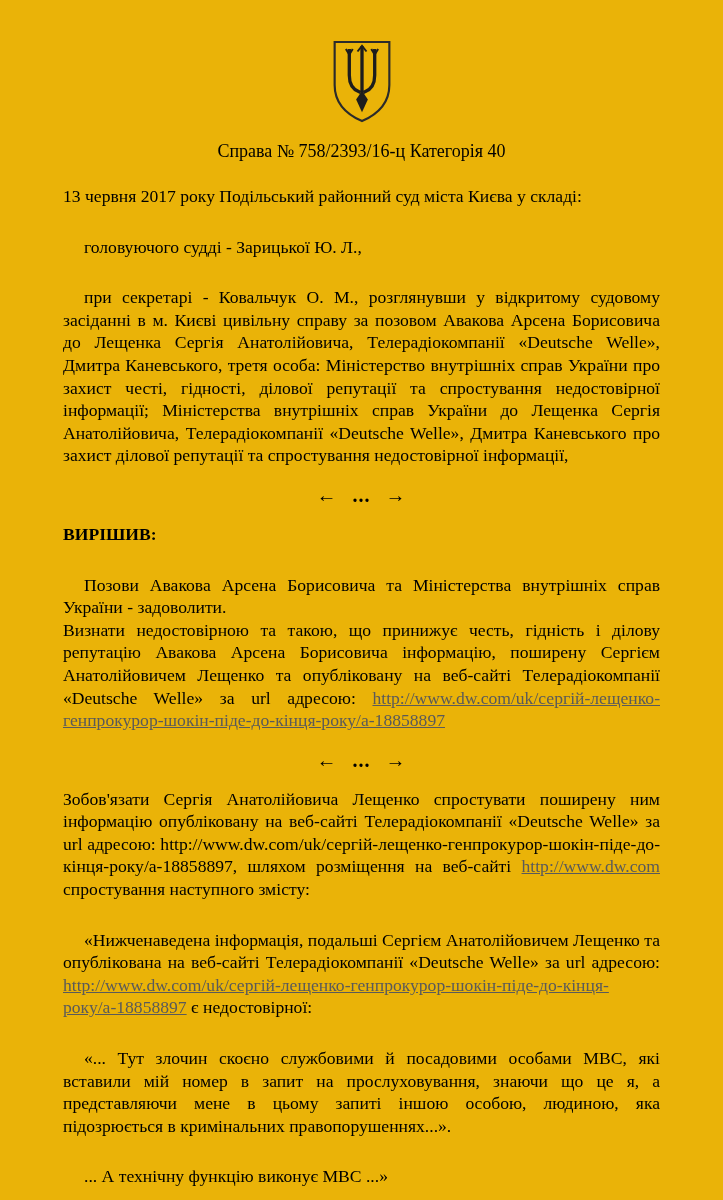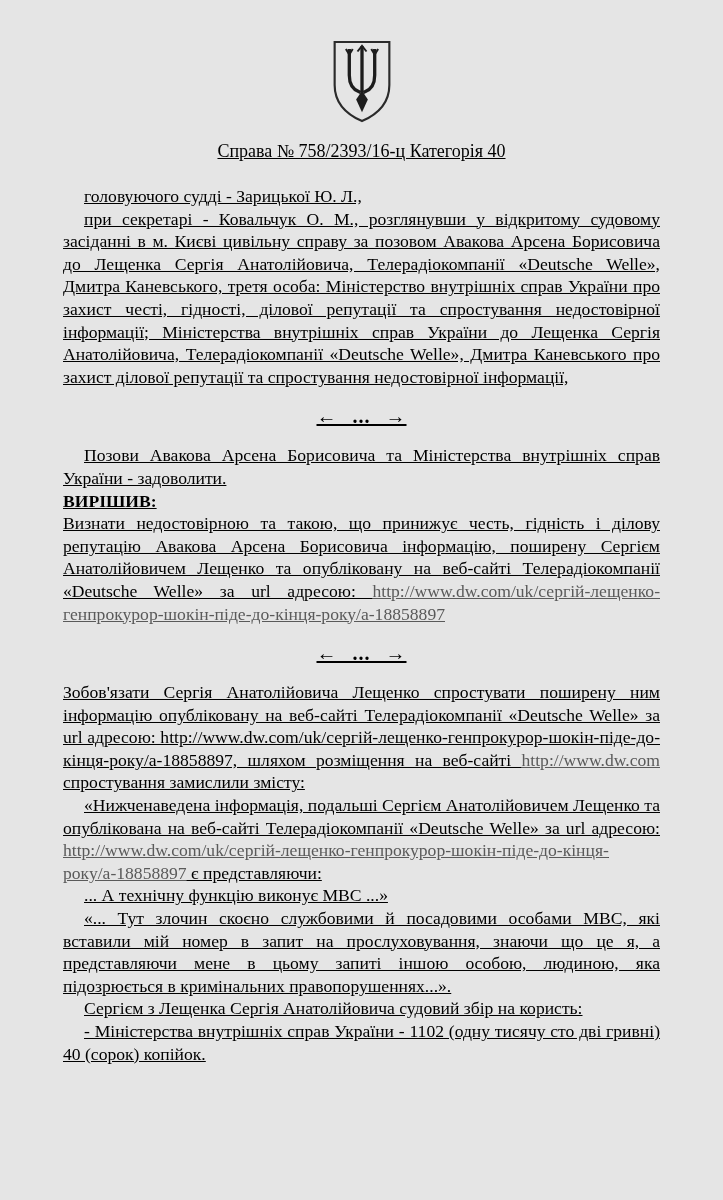--- a/index.html
+++ b/index.html
@@ -9,22 +9,21 @@
   }
   body {
     width: 723px; height: 1200px;
     overflow: hidden;
     font-family: "Liberation Serif", "DejaVu Serif", serif;
     color: #000000;
   }
   .page {
     width: 723px; height: 1200px;
     padding: 40px 63px 0 63px;
-    background: #e5e5e5;
-    text-decoration: underline;
+    background: #eab308;
   }
   .emblem-wrap {
     width: 78px;
     margin: 0 auto;
   }
   .emblem-wrap svg { display: block; width: 78px; height: 84px; }
   .case-line {
     text-align: center;
     font-size: 18px;
     margin-top: 16px;
@@ -40,21 +39,21 @@
   .doc-body {
     margin-top: 23px;
     font-size: 17.6px;
     line-height: 22.6px;
   }
   p.para {
     margin: 0;
     text-align: justify;
     overflow-wrap: anywhere;
   }
-  p.ind { text-indent: 21px; }
+  p.ind { text-indent: 21px; margin-top: 28px; }
   .sep {
     text-align: center;
     font-size: 20px;
     font-weight: 600;
     margin: 17px 0;
     word-spacing: 9px;
     letter-spacing: 1px;
     line-height: 22px;
   }
   .res-heading {
@@ -87,37 +86,38 @@
       </g>
       <path d="M37 52 L43 61 L37 74 L31 61 Z" fill="#1d1d1d"></path>
     </svg>
   </div>
 
   <div class="case-line">Справа № 758/2393/16-ц Категорія 40</div>
 
 
   <div class="doc-body">
 
+    <p class="para">13 червня 2017 року Подільський районний суд міста Києва у складі:</p>
     <p class="para ind">головуючого судді - Зарицької Ю. Л.,</p>
     <p class="para ind">при секретарі - Ковальчук О. М., розглянувши у відкритому судовому засіданні в м. Києві цивільну справу за позовом Авакова Арсена Борисовича до Лещенка Сергія Анатолійовича, Телерадіокомпанії «Deutsche Welle», Дмитра Каневського, третя особа: Міністерство внутрішніх справ України про захист честі, гідності, ділової репутації та спростування недостовірної інформації; Міністерства внутрішніх справ України до Лещенка Сергія Анатолійовича, Телерадіокомпанії «Deutsche Welle», Дмитра Каневського про захист ділової репутації та спростування недостовірної інформації,</p>
 
     <div class="sep">← ... →</div>
 
+    <p class="para res-heading">ВИРІШИВ:</p>
+
     <p class="para ind">Позови Авакова Арсена Борисовича та Міністерства внутрішніх справ України - задоволити.</p>
-
-    <p class="para res-heading">ВИРІШИВ:</p>
 
     <p class="para"><span>Визнати недостовірною та такою, що принижує честь, гідність і ділову репутацію Авакова Арсена Борисовича інформацію, поширену Сергієм Анатолійовичем Лещенко та опубліковану на веб-сайті Телерадіокомпанії «Deutsche Welle» за url адресою: </span><a class="doclink">http://www.dw.com/uk/сергій-лещенко-генпрокурор-шокін-піде-до-кінця-року/a-18858897</a></p>
 
     <div class="sep">← ... →</div>
 
-    <p class="para"><span>Зобов'язати Сергія Анатолійовича Лещенко спростувати поширену ним інформацію опубліковану на веб-сайті Телерадіокомпанії «Deutsche Welle» за url адресою: http://www.dw.com/uk/сергій-лещенко-генпрокурор-шокін-піде-до-кінця-року/a-18858897, шляхом розміщення на веб-сайті </span><a class="doclink">http://www.dw.com</a><span> спростування замислили змісту:</span></p>
+    <p class="para"><span>Зобов'язати Сергія Анатолійовича Лещенко спростувати поширену ним інформацію опубліковану на веб-сайті Телерадіокомпанії «Deutsche Welle» за url адресою: http://www.dw.com/uk/сергій-лещенко-генпрокурор-шокін-піде-до-кінця-року/a-18858897, шляхом розміщення на веб-сайті </span><a class="doclink">http://www.dw.com</a><span> спростування наступного змісту:</span></p>
 
-    <p class="para ind"><span>«Нижченаведена інформація, подальші Сергієм Анатолійовичем Лещенко та опублікована на веб-сайті Телерадіокомпанії «Deutsche Welle» за url адресою: </span><a class="doclink">http://www.dw.com/uk/сергій-лещенко-генпрокурор-шокін-піде-до-кінця-року/a-18858897</a><span> є представляючи:</span></p>
+    <p class="para ind"><span>«Нижченаведена інформація, подальші Сергієм Анатолійовичем Лещенко та опублікована на веб-сайті Телерадіокомпанії «Deutsche Welle» за url адресою: </span><a class="doclink">http://www.dw.com/uk/сергій-лещенко-генпрокурор-шокін-піде-до-кінця-року/a-18858897</a><span> є недостовірної:</span></p>
 
+    <p class="para ind">«... Тут злочин скоєно службовими й посадовими особами МВС, які вставили мій номер в запит на прослуховування, знаючи що це я, а представляючи мене в цьому запиті іншою особою, людиною, яка підозрюється в кримінальних правопорушеннях...».</p>
     <p class="para ind">... А технічну функцію виконує МВС ...»</p>
-    <p class="para ind">«... Тут злочин скоєно службовими й посадовими особами МВС, які вставили мій номер в запит на прослуховування, знаючи що це я, а представляючи мене в цьому запиті іншою особою, людиною, яка підозрюється в кримінальних правопорушеннях...».</p>
 
     <p class="para ind">Сергієм з Лещенка Сергія Анатолійовича судовий збір на користь:</p>
     <p class="para ind">- Міністерства внутрішніх справ України - 1102 (одну тисячу сто дві гривні) 40 (сорок) копійок.</p>
 
   </div>
 </div>
 
 </body></html>

